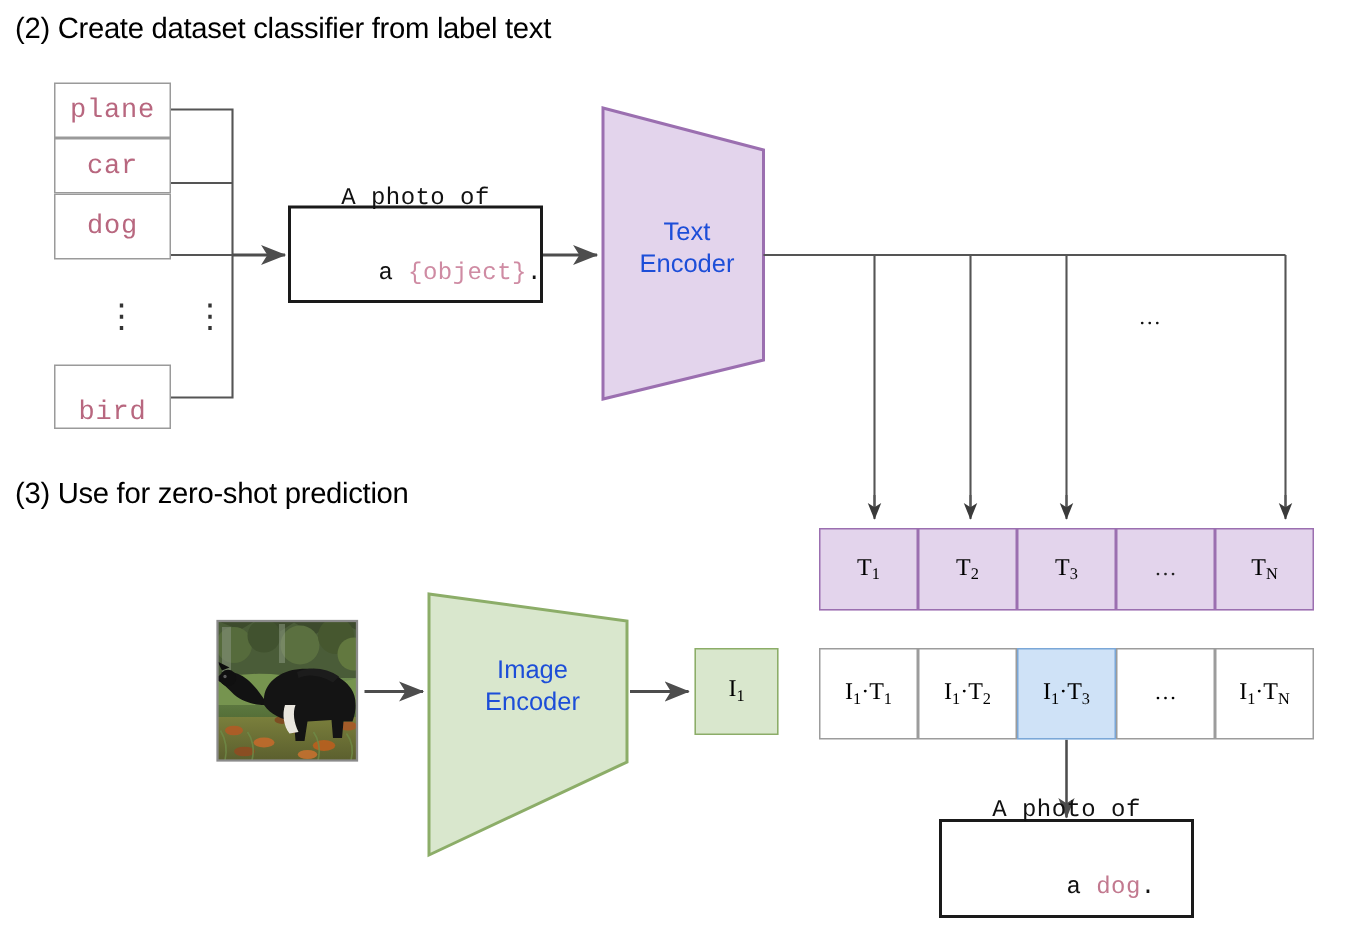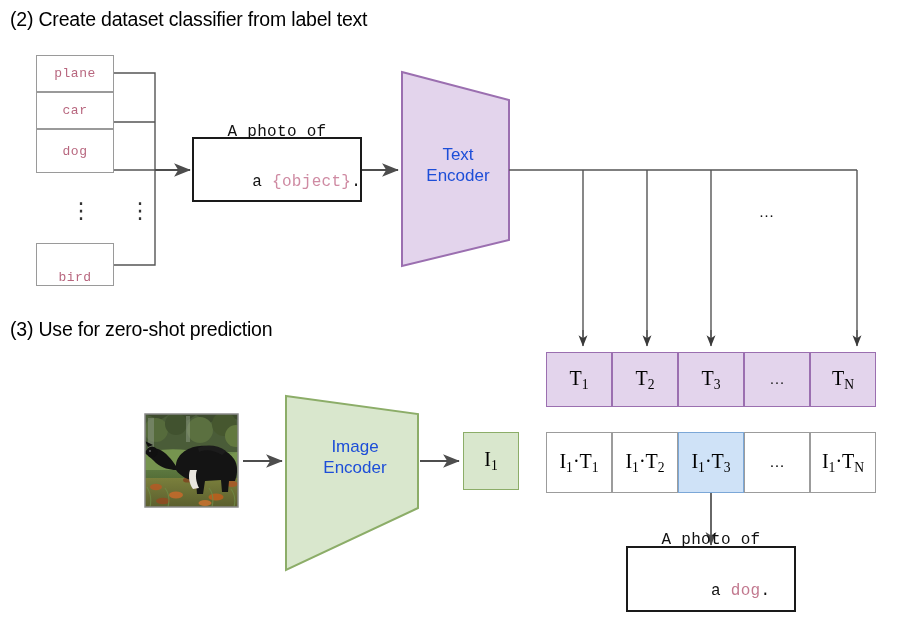--- a/index.html
+++ b/index.html
@@ -35,21 +35,21 @@
 
   
   .label-box {
     border: 1.3px solid #9a9a9a;
     background: #ffffff;
     box-sizing: border-box;
     display: flex;
     align-items: center;
     justify-content: center;
     font-family: "Liberation Mono", "DejaVu Sans Mono", monospace;
-    font-size: 13px;
+    font-size: 18px;
     color: #b8677f;
     letter-spacing: 0.5px;
   }
 
   
   .prompt-box {
     border: 2px solid #1a1a1a;
     background: #ffffff;
     box-sizing: border-box;
     display: flex;
@@ -76,21 +76,21 @@
     white-space: nowrap;
   }
 
   
   .cell {
     box-sizing: border-box;
     display: flex;
     align-items: center;
     justify-content: center;
     font-family: "Liberation Serif", serif;
-    font-size: 20px;
+    font-size: 16px;
     color: #000;
   }
   .cell-t {
     background: #e3d4ec;
     border: 1.4px solid #9b6fb0;
   }
   .cell-t.ellipsis-cell { color: #222; font-size: 15px; }
   .cell-dot {
     background: #ffffff;
     border: 1.3px solid #9c9c9c;

